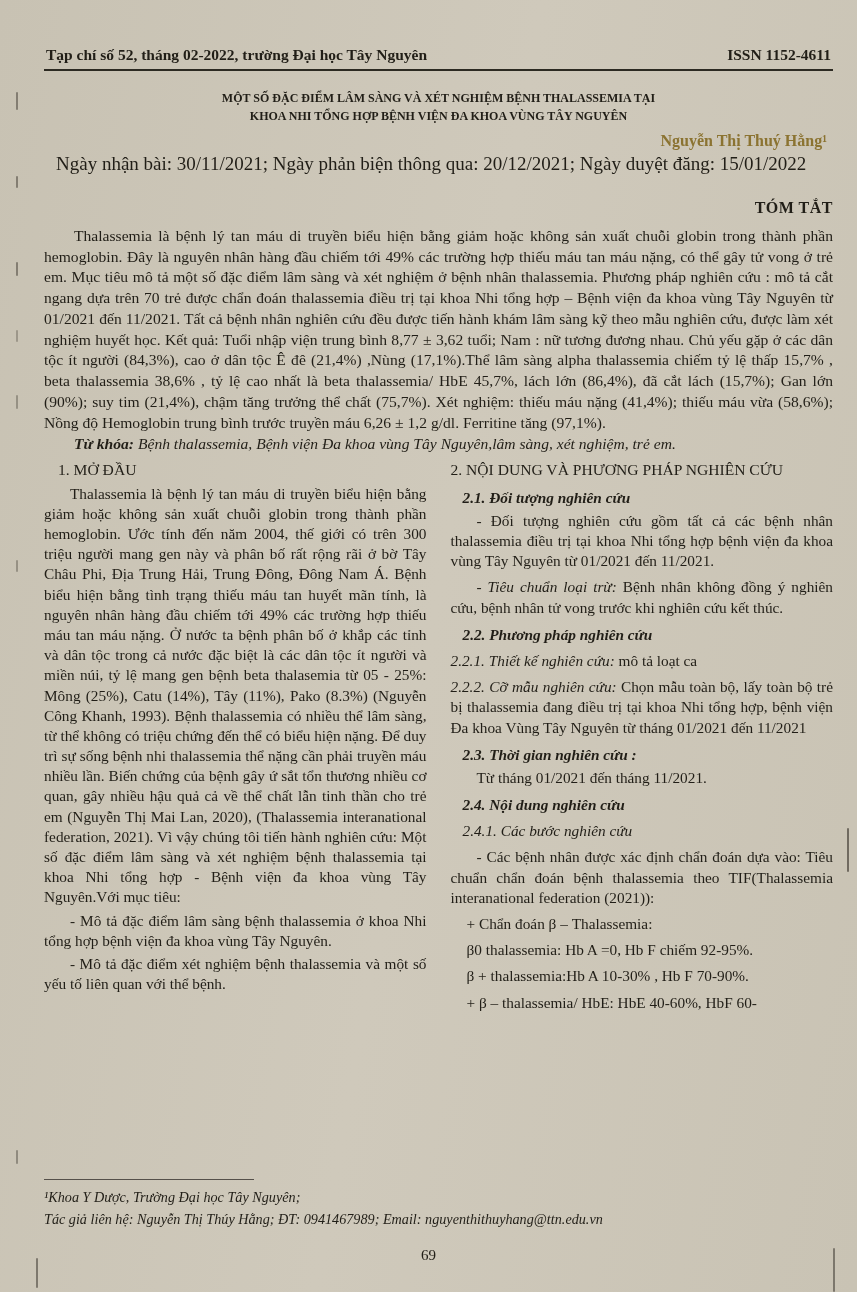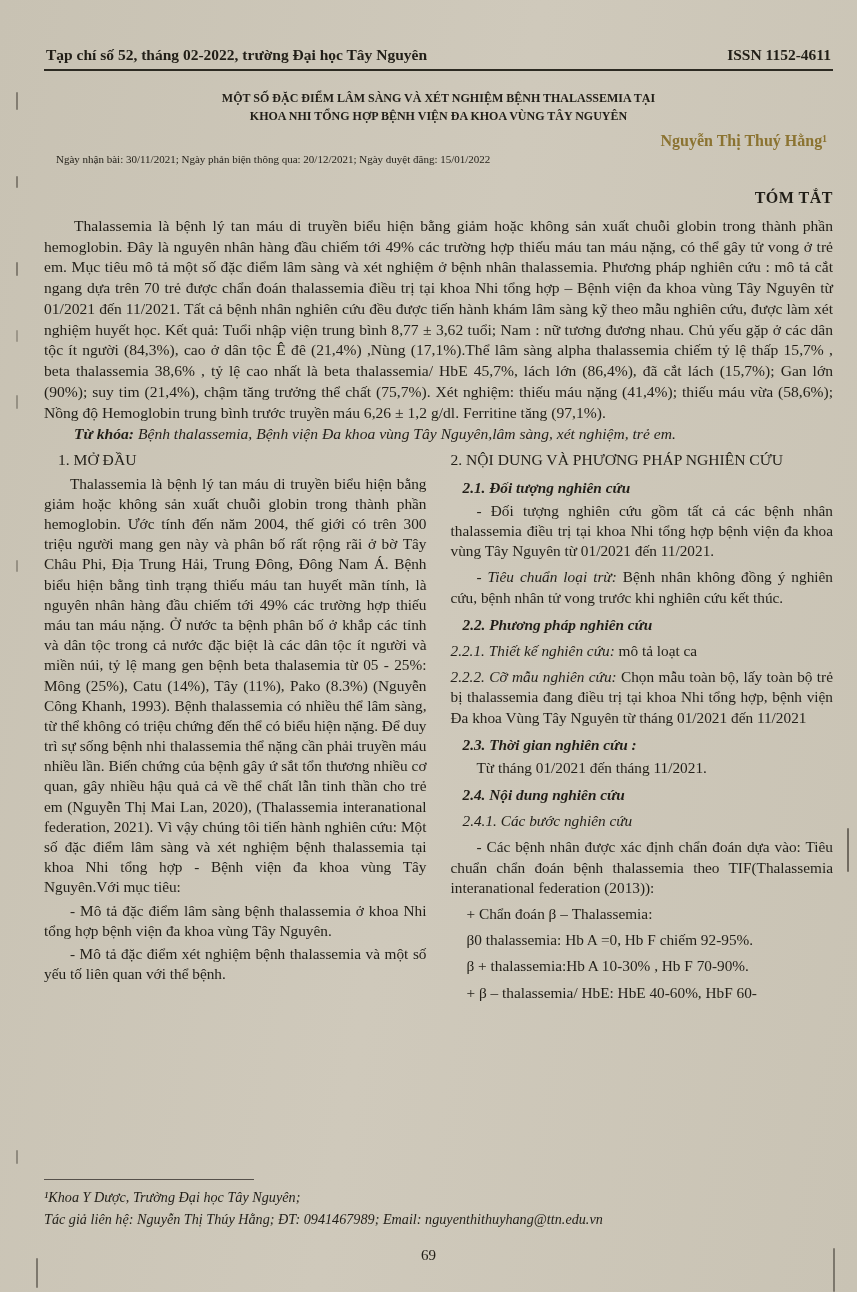--- a/index.html
+++ b/index.html
@@ -29,21 +29,21 @@
     font-weight: bold; font-size: 15.5px;
     padding: 0 2px 5px 2px;
     border-bottom: 2.5px solid #2c2a22;
   }
   .title { margin: 18px auto 0 auto; text-align: center; font-weight: bold; font-size: 12px; line-height: 1.5; }
   .title .title-line { display: block; }
   .author {
     margin-top: 7px; text-align: right; font-weight: bold; font-size: 16px;
     color: #8b7331; padding-right: 6px;
   }
-  .dates { margin-top: 3px; font-size: 11px; padding-left: 12px; }
+  .dates { margin-top: 3px; font-size: 19px; padding-left: 12px; }
 
   .abstract-heading { margin: 24px 0 0 0; text-align: right; font-weight: bold; font-size: 16px; letter-spacing: .5px; }
   .abstract-body {
     margin: 9px 0 0 0; font-size: 15.6px; line-height: 1.33;
     text-align: justify; text-indent: 30px;
   }
   .keywords { margin: 1px 0 0 0; font-size: 15.6px; line-height: 1.33; font-style: italic; text-indent: 30px; text-align: justify; }
   .kw-label { font-weight: bold; }
 
   .columns { display: flex; gap: 24px; margin-top: 5px; }
@@ -124,21 +124,21 @@
 
       <h4 class="sub-heading">2.2. Phương pháp nghiên cứu</h4>
       <p class="para sp"><span class="italic">2.2.1. Thiết kế nghiên cứu:</span><span> mô tả loạt ca</span></p>
       <p class="para sp"><span class="italic">2.2.2. Cỡ mẫu nghiên cứu:</span><span> Chọn mẫu toàn bộ, lấy toàn bộ trẻ bị thalassemia đang điều trị tại khoa Nhi tổng hợp, bệnh viện Đa khoa Vùng Tây Nguyên từ tháng 01/2021 đến 11/2021</span></p>
 
       <h4 class="sub-heading">2.3. Thời gian nghiên cứu :</h4>
       <p class="para indent sp-sm">Từ tháng 01/2021 đến tháng 11/2021.</p>
 
       <h4 class="sub-heading">2.4. Nội dung nghiên cứu</h4>
       <p class="para italic sp" style="text-indent:12px; text-align:left;">2.4.1. Các bước nghiên cứu</p>
-      <p class="para indent sp">- Các bệnh nhân được xác định chẩn đoán dựa vào: Tiêu chuẩn chẩn đoán  bệnh thalassemia theo TIF(Thalassemia interanational federation (2013)):</p>
+      <p class="para indent sp">- Các bệnh nhân được xác định chẩn đoán dựa vào: Tiêu chuẩn chẩn đoán  bệnh thalassemia theo TIF(Thalassemia interanational federation (2021)):</p>
       <p class="para plus-indent sp">+ Chẩn đoán β – Thalassemia:</p>
       <p class="para plus-indent sp">β0 thalassemia: Hb A =0, Hb F chiếm 92-95%.</p>
       <p class="para plus-indent sp">β + thalassemia:Hb A 10-30% ,  Hb F 70-90%.</p>
       <p class="para plus-indent sp">+ β – thalassemia/ HbE: HbE 40-60%, HbF 60-</p>
     </section>
   </div>
 
   <div class="footnote-sep"></div>
   <div class="footnote">
     <p>¹Khoa Y Dược, Trường Đại học Tây Nguyên;</p>

